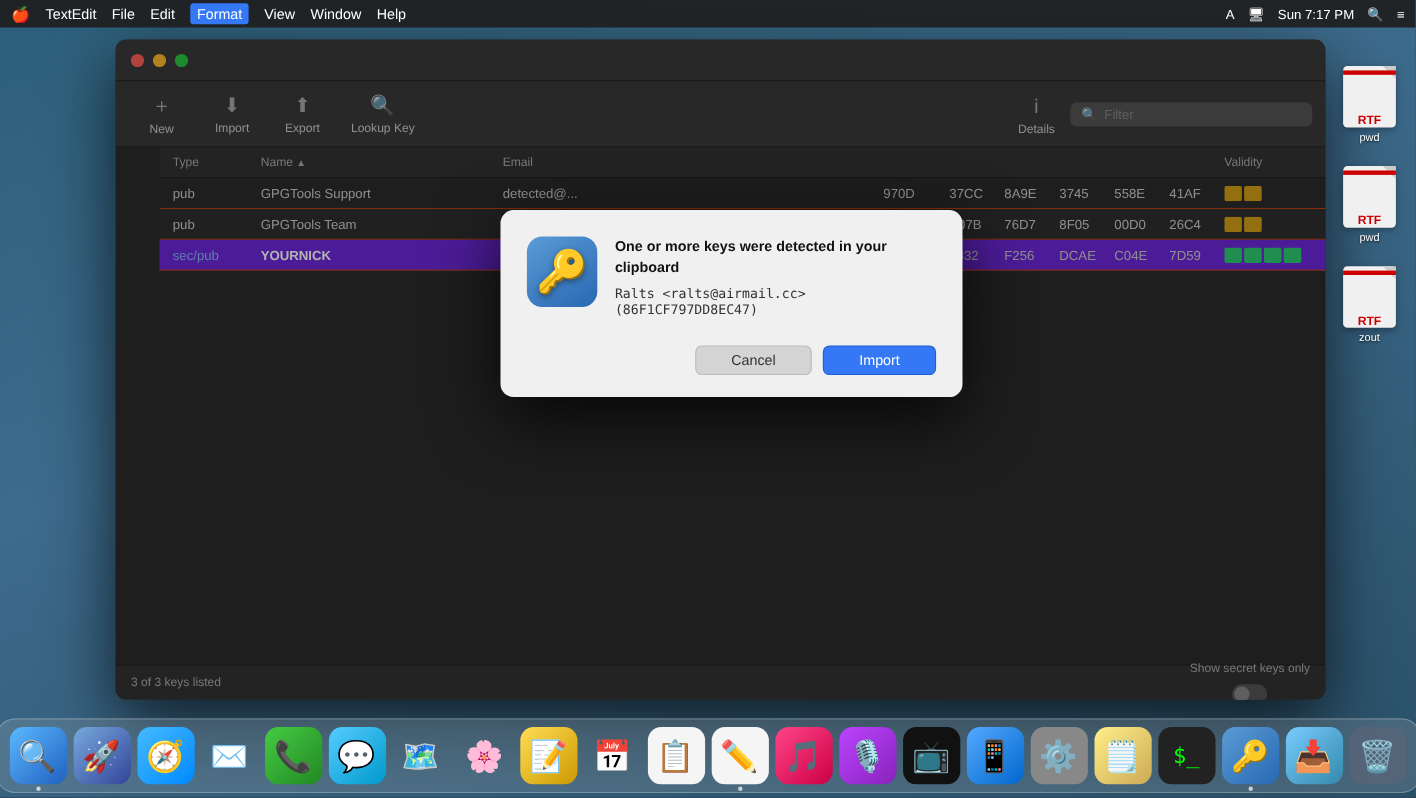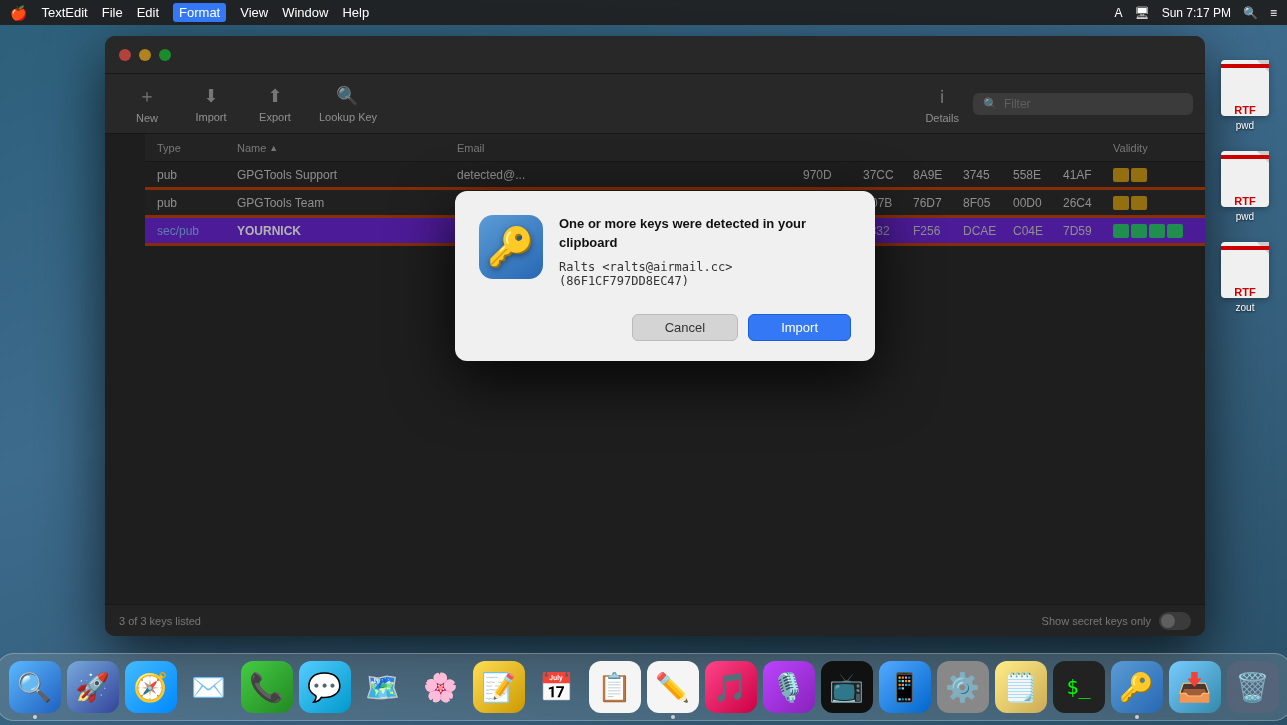--- a/index.html
+++ b/index.html
@@ -164,21 +164,21 @@
       display: flex;
       align-items: center;
       gap: 3px;
     }
     .table-row {
       display: grid;
       grid-template-columns: 80px 220px 1fr 60px 50px 50px 50px 50px 50px 80px;
       height: 28px;
       align-items: center;
       padding: 0 12px;
-      border-bottom: 3px solid #c2410c;
+      border-bottom: 1px solid #c2410c;
     }
     .table-row:nth-child(odd) { background: #2e2e2e; }
     .table-row:nth-child(even) { background: #2b2b2b; }
     .table-row.selected { background: #6d28d9; }
     .td {
       font-size: 12px;
       color: #ccc;
       overflow: hidden;
       text-overflow: ellipsis;
       white-space: nowrap;
@@ -210,20 +210,21 @@
     }
     .statusbar-text {
       font-size: 11px;
       color: #aaa;
     }
     .statusbar-right {
       margin-left: auto;
       display: flex;
       align-items: center;
       gap: 8px;
+      flex-direction: column;
     }
     .toggle-switch {
       width: 32px;
       height: 18px;
       background: #555;
       border-radius: 9px;
       position: relative;
       cursor: pointer;
     }
     .toggle-knob {

